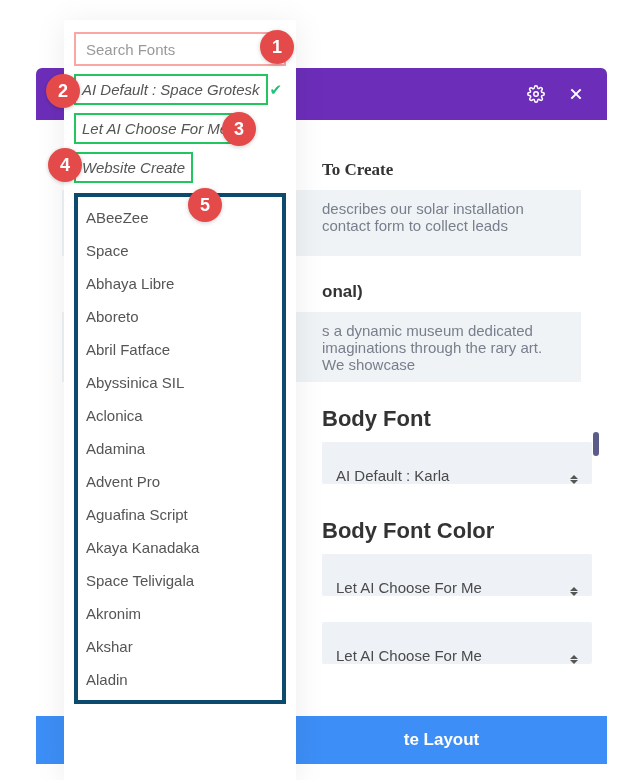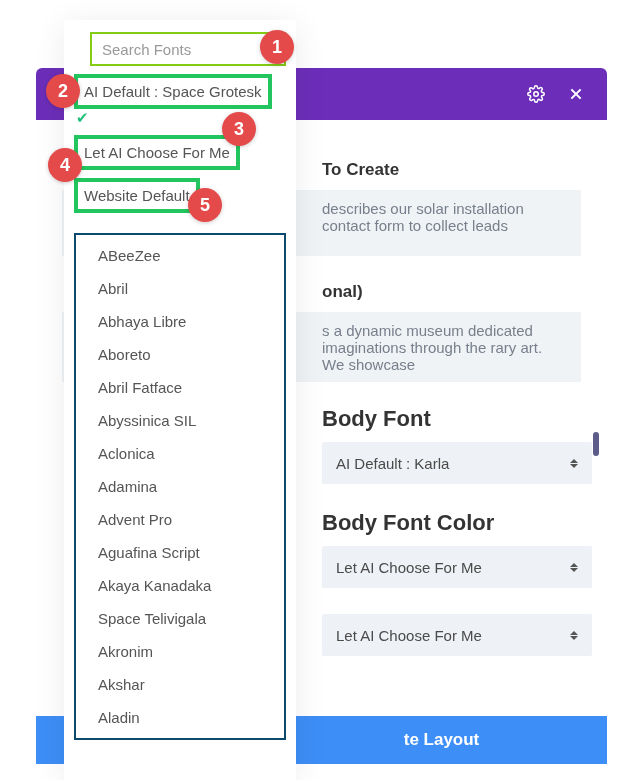--- a/index.html
+++ b/index.html
@@ -10,39 +10,39 @@
 
 .main-panel { position: absolute; left: 36px; right: 18px; top: 120px; bottom: 0; background: #fff; padding: 18px 26px 0 26px; }
 
 .section-label { font-size: 17px; color: #333; font-weight: 600; margin-bottom: 10px; margin-top: 22px; }
 .textarea-block { background: #f0f3f6; border: none; width: 100%; font-size: 15px; color: #777f8c; padding: 10px 14px; resize: none; position: relative; font-family: inherit; }
 .ta1 { height: 66px; }
 .ta2 { height: 70px; }
 
 .field-col { display: inline-block; vertical-align: top; width: 270px; margin-top: 20px; }
 .field-col .lbl { font-size: 22px; color: #333; font-weight: 600; margin-bottom: 10px; }
-.select-box { background: #eef1f5; height: 42px; display: flex; align-items: center; justify-content: space-between; padding: 0 14px; font-size: 15px; color: #4a4a4a; border-radius: 2px; }
+.select-box { background: #eef1f5; height: 42px; display: flex; align-items: flex-end; justify-content: space-between; padding: 0 14px; font-size: 15px; color: #4a4a4a; border-radius: 2px; }
 .select-box .caret { display: flex; flex-direction: column; gap: 1px; }
 .select-box .caret span { width:0; height:0; border-left:4px solid transparent; border-right:4px solid transparent; }
 .select-box .caret .up { border-bottom:4px solid #555; }
 .select-box .caret .dn { border-top:4px solid #555; }
 .scroll-mark { position:absolute; right:8px; top:312px; width:6px; height:24px; background:#5c5c8a; border-radius:3px; }
 
 .gen-btn { position: absolute; left: 36px; right: 18px; bottom: 16px; height: 48px; background: #3d8ef7; color: #fff; font-weight: 600; font-size: 17px; display:flex; align-items:center; justify-content:center; border:none; }
 
 
 .dropdown { position: absolute; left: 64px; top: 20px; width: 232px; bottom: 0; background:#fff; box-shadow: 0 4px 30px rgba(0,0,0,.08); padding: 12px 10px 0 10px; z-index: 5; }
-.search-wrap { border: 2px solid #84cc16; height: 34px; display:flex; padding:0 10px;margin-left:16px; }
+.search-wrap { border: 2px solid #fca5a5; height: 34px; display:flex; padding:0 10px; }
 .search-wrap input { border:none; outline:none; width:100%; font-size:15px; color:#333; background:transparent; font-family:inherit; }
 .search-wrap input::placeholder { color:#999; }
 
 .opt { font-size: 15px; color: #555; padding: 8px 6px; white-space: nowrap; cursor: pointer; }
-.opt.top { border:4px solid #22c55e; margin-top:8px; padding:5px 6px; display:inline-block; }
+.opt.top { border:2px solid #22c55e; margin-top:8px; padding:5px 6px; display:inline-block;font-style:italic; }
 .check { color:#1fc17b; font-size:15px; margin-left:2px; }
-.font-list { border:2px solid #0c4a6e; margin-top:20px; padding:4px 18px; }
+.font-list { border:4px solid #0c4a6e; margin-top:10px; padding:4px 4px; }
 .font-list .opt { padding:8px 4px; }
 
 
 .badge { position:absolute; width:34px; height:34px; background:#E44A4A; border-radius:50%; color:#fff; font-size:18px; font-weight:600; display:flex; align-items:center; justify-content:center; z-index:10; box-shadow:0 1px 4px rgba(0,0,0,.2); }
 .b1 { left:260px; top:30px; }
 .b2 { left:46px; top:74px; }
 .b3 { left:222px; top:112px; }
 .b4 { left:48px; top:148px; }
 .b5 { left:188px; top:188px; }
 
@@ -60,39 +60,39 @@
   </span>
   <span class="icon">
     <svg width="16" height="16" viewBox="0 0 24 24" stroke="#fff" stroke-width="3">
         <line x1="5" y1="5" x2="19" y2="19"></line>
         <line x1="19" y1="5" x2="5" y2="19"></line>
       </svg>
   </span>
 </div>
 
 <div class="main-panel">
-  <div class="section-label" style="margin-left:260px;">To Create</div>
+  <div class="section-label" style="margin-left:260px;font-family:Liberation Serif, serif;">To Create</div>
   <textarea class="textarea-block ta1" style="padding-left: 260px;">describes our solar installation contact form to collect leads</textarea>
 
   <div class="section-label" style="margin-left:260px;">onal)</div>
   <textarea class="textarea-block ta2" style="padding-left: 260px;">s a dynamic museum dedicated imaginations through the rary art. We showcase</textarea>
   <div class="scroll-mark"></div>
 
   <div style="margin-left:260px;">
     <div class="field-col">
       <div class="lbl">Body Font</div>
       <div class="select-box">
         <span>AI Default : Karla</span>
         <span class="caret">
             <span class="up"></span>
             <span class="dn"></span>
           </span>
       </div>
     </div>
-    <div class="field-col" style="margin-top:26px;">
+    <div class="field-col" style="margin-top:34px;">
       <div class="lbl">Body Font Color</div>
       <div class="select-box">
         <span>Let AI Choose For Me</span>
         <span class="caret">
             <span class="up"></span>
             <span class="dn"></span>
           </span>
       </div>
     </div>
     <div class="field-col" style="margin-top:26px;">
@@ -115,25 +115,25 @@
   <div class="search-wrap">
     <input type="text" placeholder="Search Fonts" style="">
   </div>
   <div>
     <span class="opt top"><span>AI Default : Space Grotesk</span></span><span class="check">✔</span>
   </div>
   <div>
     <span class="opt top">Let AI Choose For Me</span>
   </div>
   <div>
-    <span class="opt top">Website Default</span>
+    <span class="opt top">Website Create</span>
   </div>
   <div class="font-list" id="font-list">
       <div class="opt">ABeeZee</div>
-      <div class="opt">Abril</div>
+      <div class="opt">Space</div>
       <div class="opt">Abhaya Libre</div>
       <div class="opt">Aboreto</div>
       <div class="opt">Abril Fatface</div>
       <div class="opt">Abyssinica SIL</div>
       <div class="opt">Aclonica</div>
       <div class="opt">Adamina</div>
       <div class="opt">Advent Pro</div>
       <div class="opt">Aguafina Script</div>
       <div class="opt">Akaya Kanadaka</div>
       <div class="opt">Space Telivigala</div>

